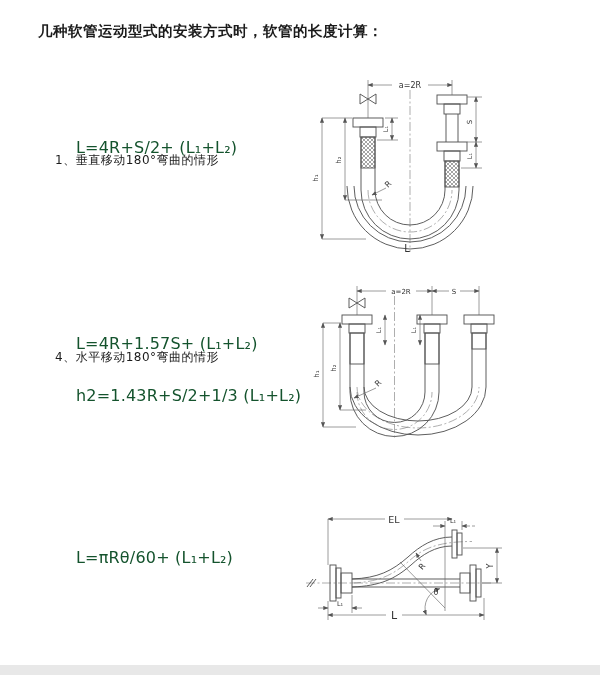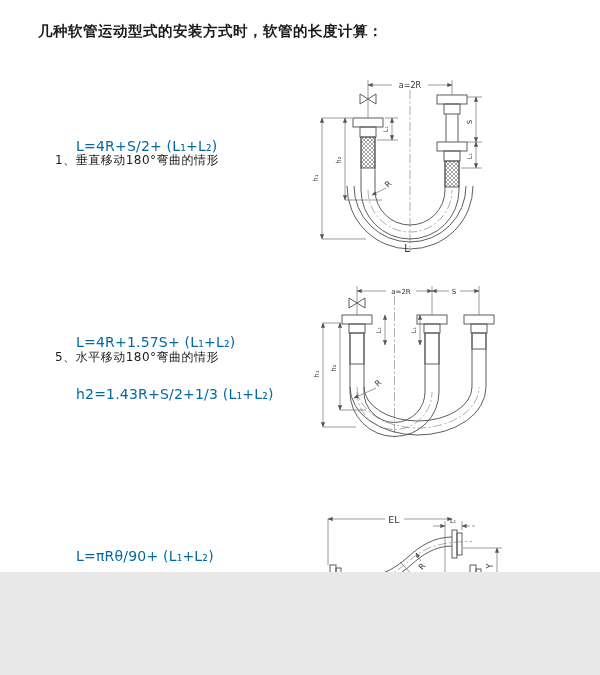--- a/index.html
+++ b/index.html
@@ -1,46 +1,46 @@
 <!DOCTYPE html>
 <html><head>
 <meta charset="utf-8">
 <style>
   html,body{margin:0;padding:0;background:#e8e8e8;}
-  .page{position:relative;width:600px;height:572px;background:#ffffff;overflow:hidden;
+  .page{position:relative;width:600px;height:665px;background:#ffffff;overflow:hidden;
         font-family:"DejaVu Sans","Liberation Sans",sans-serif;color:#1b1b1b;}
   .abs{position:absolute;white-space:nowrap;}
   .title{left:38px;top:22px;font-size:14.5px;font-weight:bold;letter-spacing:.5px;}
   .heading{font-size:12px;font-weight:normal;letter-spacing:.5px;margin-top:45px;}
-  .formula{font-size:14px;letter-spacing:.2px;color:#0369a1;}
+  .formula{font-size:16px;letter-spacing:.2px;color:#14532d;}
   svg{position:absolute;overflow:visible;}
   svg text{font-family:"DejaVu Sans",sans-serif;fill:#333;}
   .dwg{stroke:#555;stroke-width:.95;fill:none;}
   .dim{stroke:#666;stroke-width:.65;fill:none;}
   .cl{stroke:#777;stroke-width:.6;fill:none;stroke-dasharray:9 2.5 2 2.5;}
   .ht{stroke:#555;stroke-width:.9;fill:url(#hp1);}
   .lbl{font-size:8px;}
   .lbl7{font-size:7px;}
   .lbl65{font-size:6.5px;}
 </style>
 </head>
 <body>
 
 <div class="page">
 
   <div class="abs title">几种软管运动型式的安装方式时，软管的长度计算：</div>
 
   <div class="abs heading" style="left:55px;top:107px">1、垂直移动180°弯曲的情形</div>
   <div class="abs formula" style="left:76px;top:138px">L=4R+S/2+ (L₁+L₂)</div>
 
-  <div class="abs heading" style="left:55px;top:304px">5、水平移动180°弯曲的情形</div>
+  <div class="abs heading" style="left:55px;top:304px">4、水平移动180°弯曲的情形</div>
   <div class="abs formula" style="left:76px;top:334px">L=4R+1.57S+ (L₁+L₂)</div>
   <div class="abs formula" style="left:76px;top:386px">h2=1.43R+S/2+1/3 (L₁+L₂)</div>
 
-  <div class="abs formula" style="left:76px;top:548px">L=πRθ/90+ (L₁+L₂)</div>
+  <div class="abs formula" style="left:76px;top:548px">L=πRθ/60+ (L₁+L₂)</div>
 
   <svg style="left:308px;top:72px" width="185" height="185" viewBox="0 0 185 185">
     <defs>
       <marker id="ar1" viewBox="0 0 10 8" refX="9" refY="4" markerWidth="8" markerHeight="6.5" orient="auto-start-reverse">
         <path d="M0 0L10 4L0 8z" fill="#555"></path>
       </marker>
       <pattern id="hp1" width="4" height="4" patternUnits="userSpaceOnUse">
         <path d="M0 0L4 4M4 0L0 4" stroke="#666" stroke-width=".6"></path>
       </pattern>
     </defs>

